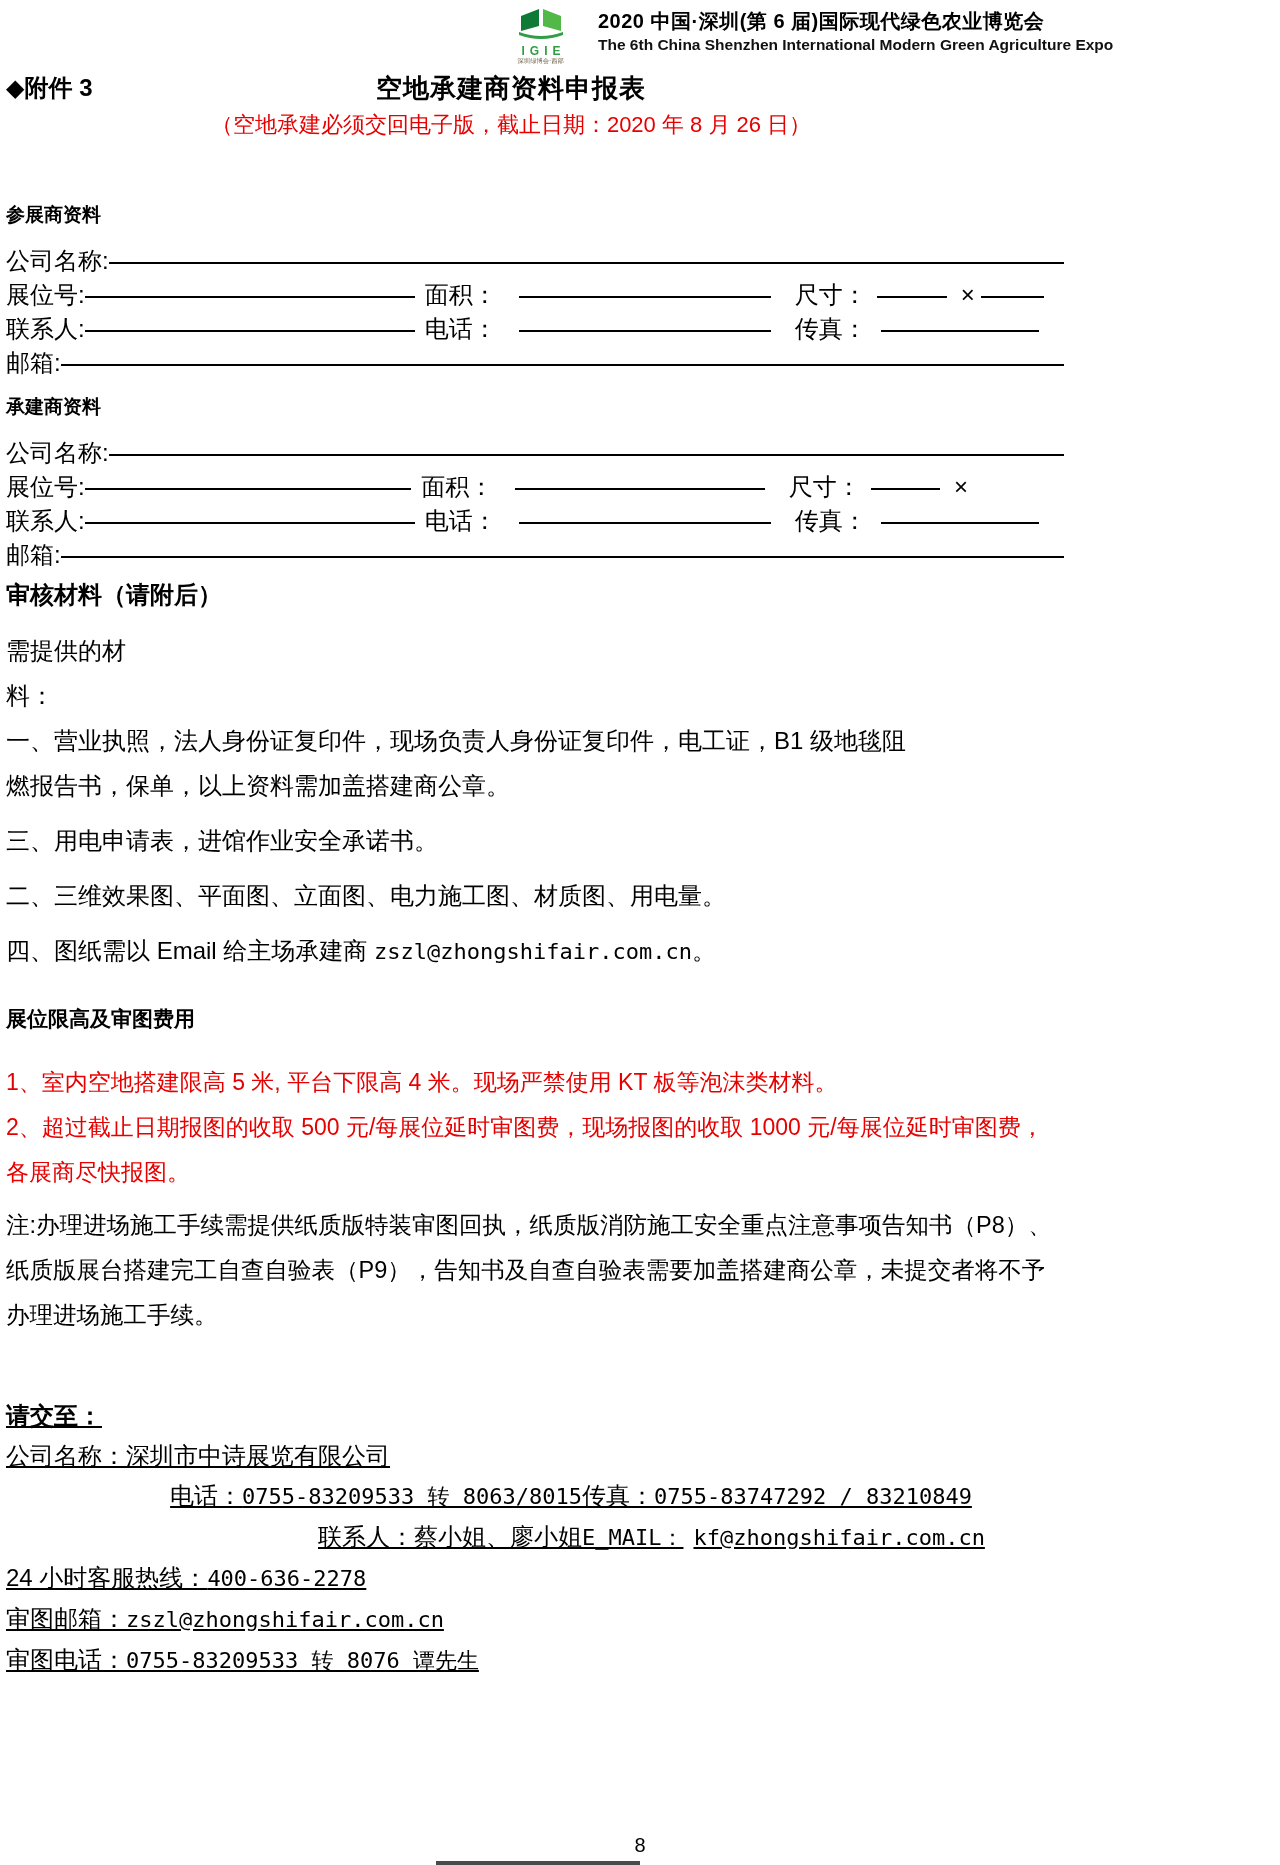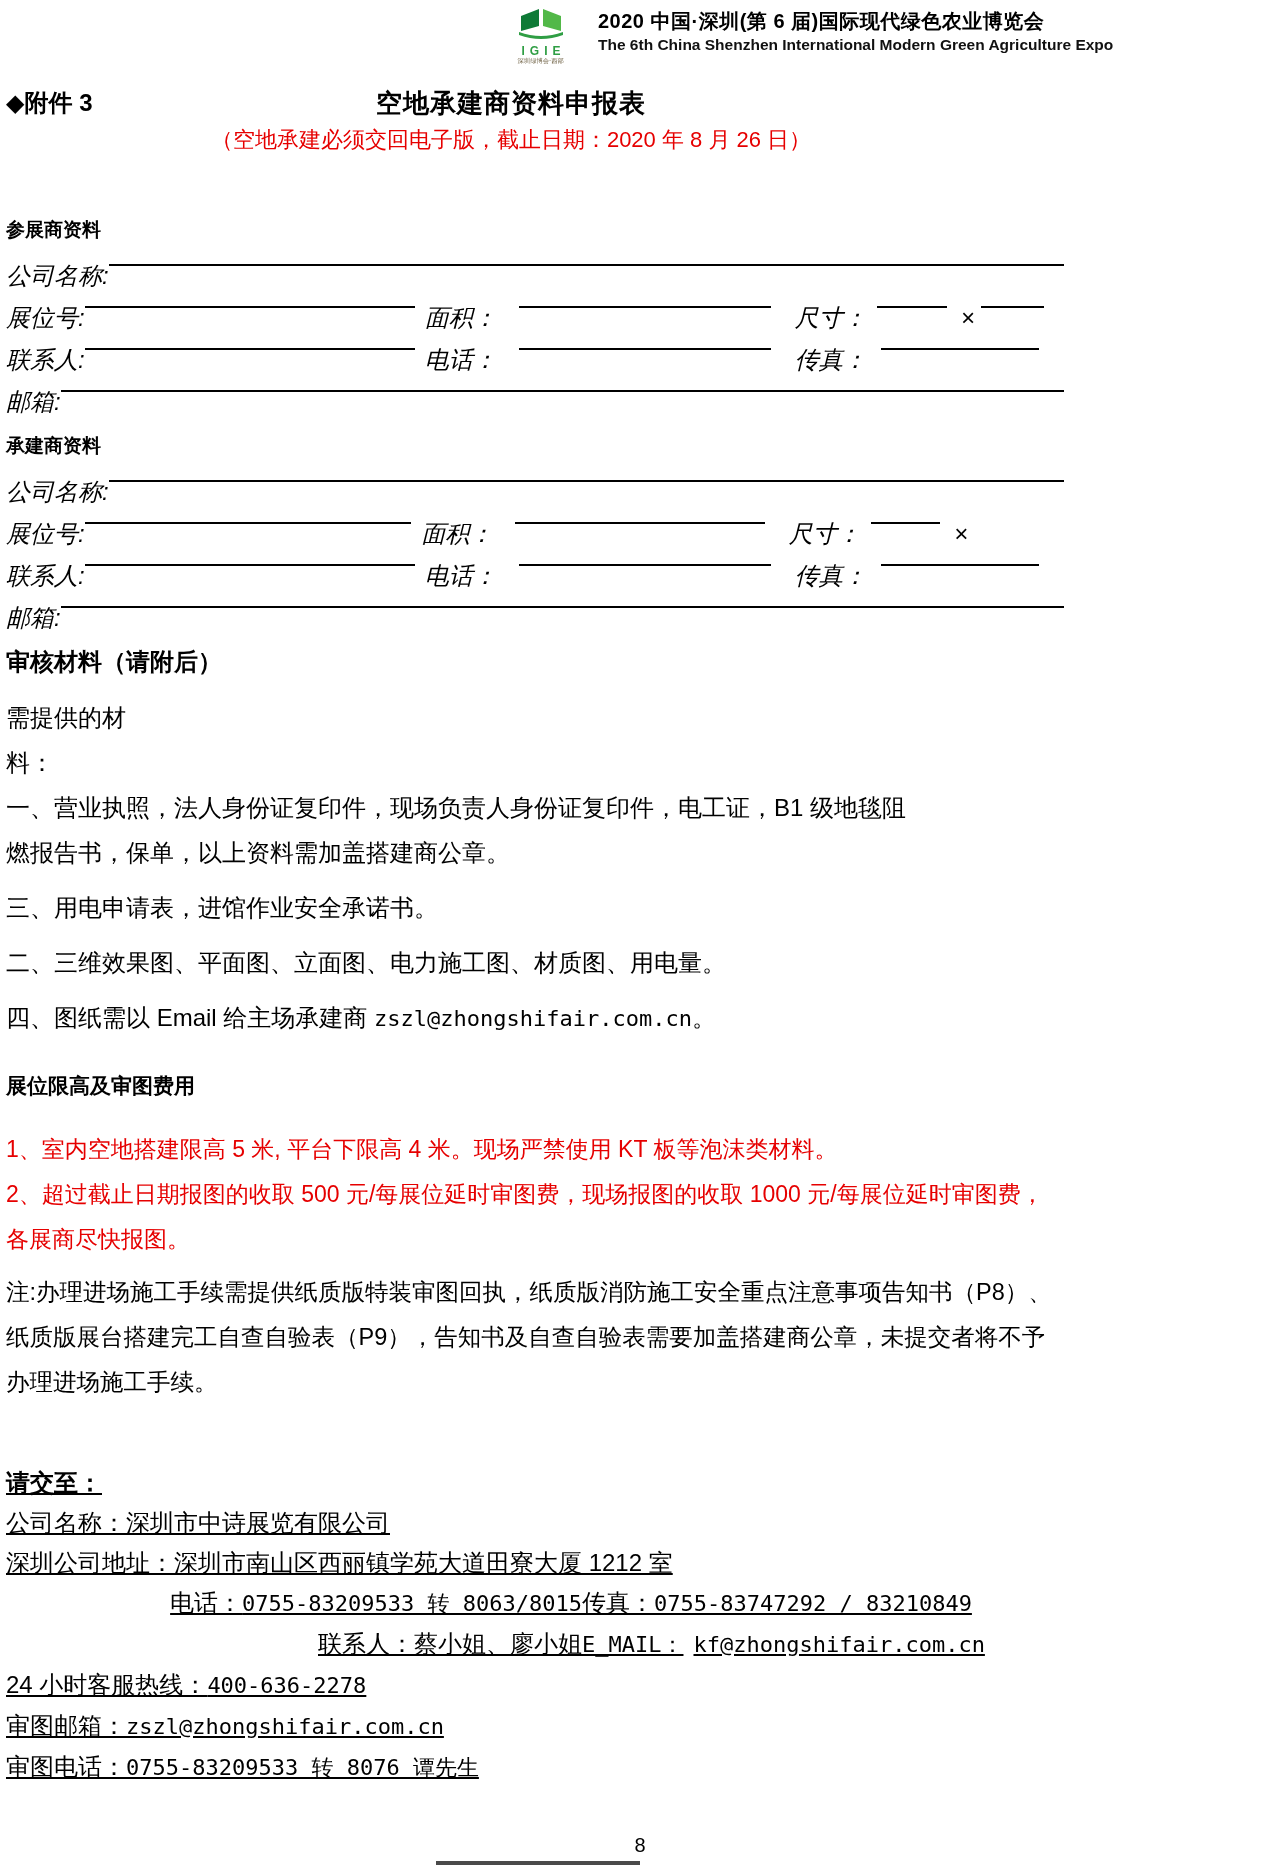--- a/index.html
+++ b/index.html
@@ -11,29 +11,29 @@
   
   .expo-header { display:flex; align-items:flex-start; margin-left:500px; height:62px; }
   .logo { width:70px; display:flex; flex-direction:column; align-items:center; }
   .logo-acronym { color:#2f9e44; font-size:12px; font-weight:bold; letter-spacing:5px; line-height:12px; margin-top:1px; text-indent:5px; }
   .logo-subtext { color:#6b5d3f; font-size:7px; line-height:8px; white-space:nowrap; transform:scale(.9); }
   .header-titles { margin-left:22px; padding-top:2px; }
   .header-title-cn { font-size:20px; font-weight:bold; line-height:26px; letter-spacing:.5px; }
   .header-title-en { font-size:15.5px; font-weight:bold; line-height:22px; color:#111; }
 
   
-  .title-row { position:relative; width:1010px; height:36px; margin-top:17px; }
+  .title-row { position:relative; width:1010px; height:36px; margin-top:2px; }
   .attachment { position:absolute; left:0; top:2px; font-size:24px; font-weight:bold; }
   .form-title { display:block; text-align:center; font-size:26px; font-weight:bold; letter-spacing:1px; line-height:36px; }
   .deadline { width:1010px; text-align:center; font-size:22px; color:#e60000; line-height:34px; margin-top:2px; }
 
   
   .content { width:1058px; }
   .sec-head { font-size:19px; font-weight:bold; line-height:34px; }
-  .frow { display:flex; align-items:flex-start; height:30px; margin-bottom:12px; font-size:24px; line-height:30px; white-space:nowrap;font-style:italic; }
+  .frow { display:flex; align-items:center; height:30px; margin-bottom:4px; font-size:24px; line-height:30px; white-space:nowrap; }
   .ul { height:5px; border-bottom:2px solid #000; }
   .grow { flex:1 1 auto; }
   .w330 { width:330px; } .w252 { width:252px; } .w70 { width:70px; }
   .ml10{margin-left:10px;} .ml14{margin-left:14px;} .ml22{margin-left:22px;} .ml24{margin-left:24px;}
   .mr20{margin-right:20px;} .mr90{margin-right:90px;} .mr25{margin-right:25px;}
   .mult { margin-left:14px; margin-right:6px; font-size:24px; }
   .exhibitor-sec { margin-top:56px; }
   .exhibitor-sec .sec-head, .contractor-sec .sec-head { margin-bottom:14px; }
   .contractor-sec { margin-top:12px; }
 
@@ -174,21 +174,20 @@
     <div class="rule">2、超过截止日期报图的收取 500 元/每展位延时审图费，现场报图的收取 1000 元/每展位延时审图费，
 各展商尽快报图。</div>
     <div class="note">注:办理进场施工手续需提供纸质版特装审图回执，纸质版消防施工安全重点注意事项告知书（P8）、
 纸质版展台搭建完工自查自验表（P9），告知书及自查自验表需要加盖搭建商公章，未提交者将不予
 办理进场施工手续。</div>
   </section>
 
   <section class="submit-sec">
     <h2 class="submit-head">请交至：</h2>
     <div class="submit-line">公司名称：深圳市中诗展览有限公司</div>
-    <div class="submit-line">深圳公司地址：深圳市南山区西丽镇学苑大道田寮大厦 1212 室</div>
     <div class="two-col">
       <div class="col1"><span>电话：</span><span class="mono">0755-83209533 转 8063/8015</span></div>
       <div><span>传真：</span><span class="mono">0755-83747292 / 83210849</span></div>
     </div>
     <div class="two-col">
       <div class="col1"><span>联系人：</span><span>蔡小姐、廖小姐</span></div>
       <div><span class="mono">E_MAIL：</span><span class="mono val-gap">kf@zhongshifair.com.cn</span></div>
     </div>
     <div class="submit-line"><span>24 小时客服热线：</span><span class="mono">400-636-2278</span></div>
     <div class="submit-line"><span>审图邮箱：</span><span class="mono">zszl@zhongshifair.com.cn</span></div>

